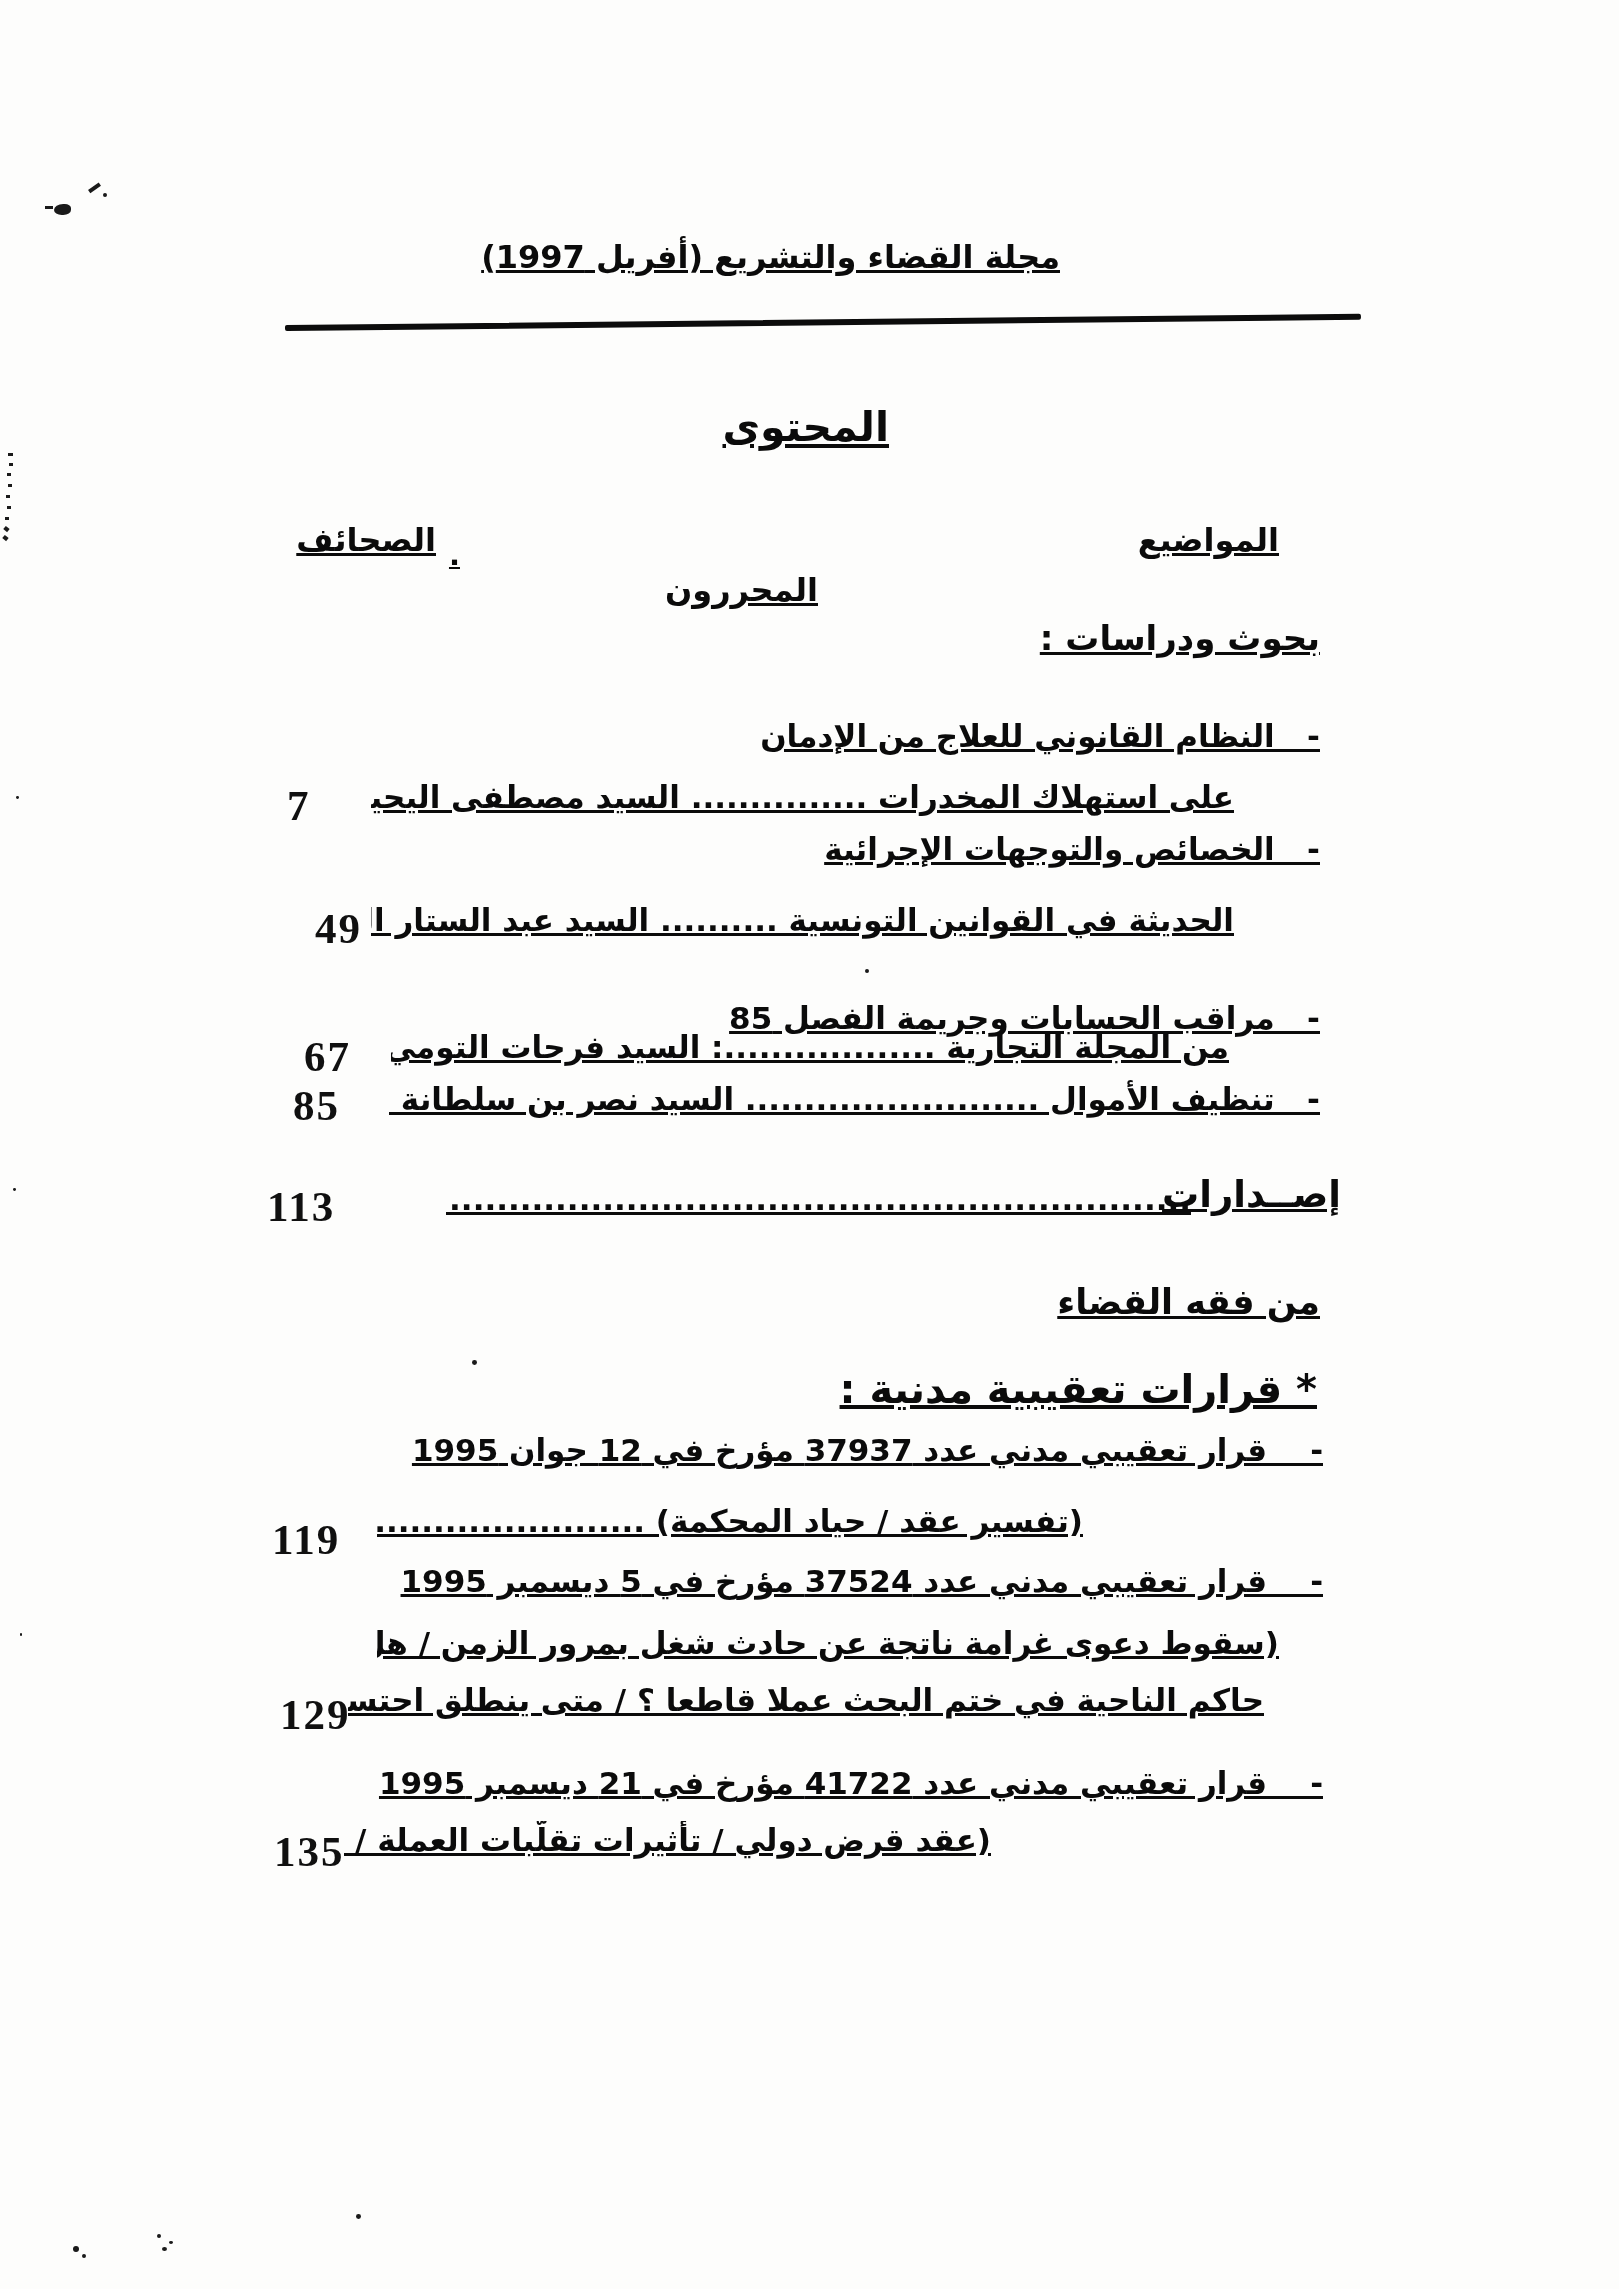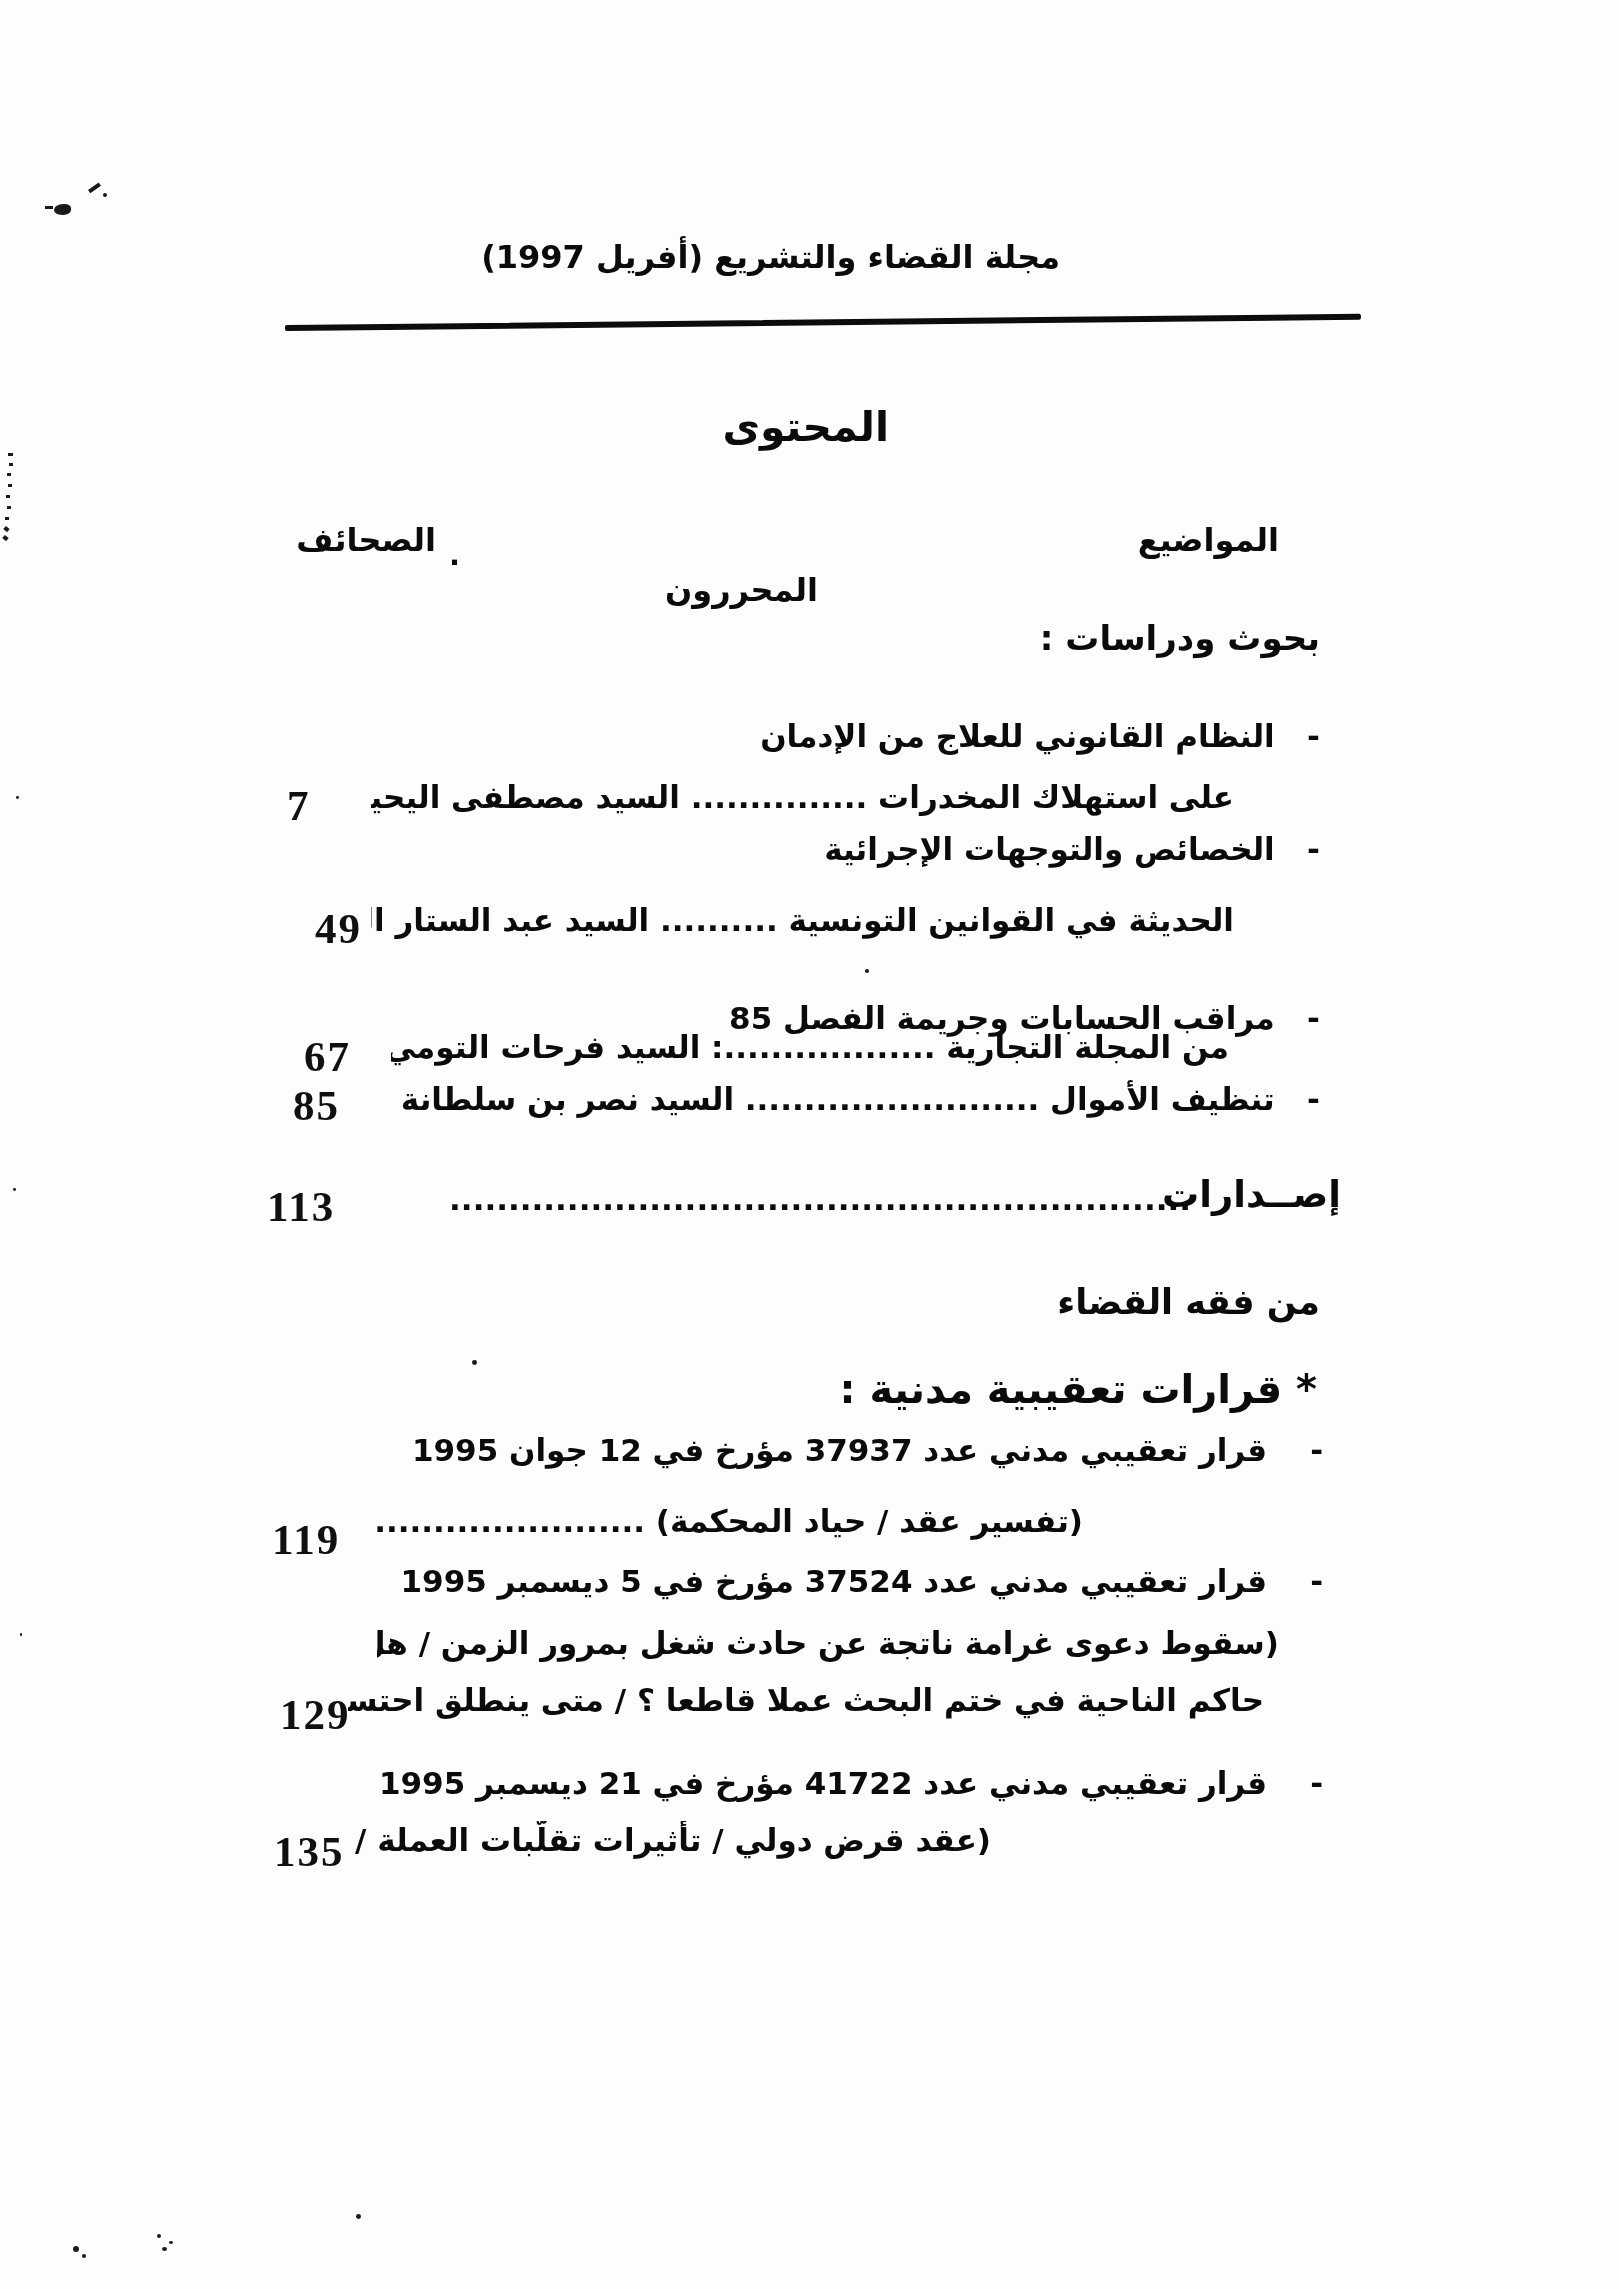--- a/index.html
+++ b/index.html
@@ -13,20 +13,21 @@
   }
   .line{
     position:absolute;
     direction:rtl;
     unicode-bidi:embed;
     white-space:nowrap;
     font-weight:700;
     font-size:31px;
     line-height:1.25;
     color:#0b0b0b;
+    text-decoration:underline;
   }
   .clip{overflow:hidden;}
   .pagenum{
     position:absolute;
     font-family:"Liberation Serif","DejaVu Serif",serif;
     font-weight:700;
     font-size:43px;
     line-height:1;
     color:#101010;
     letter-spacing:2px;

